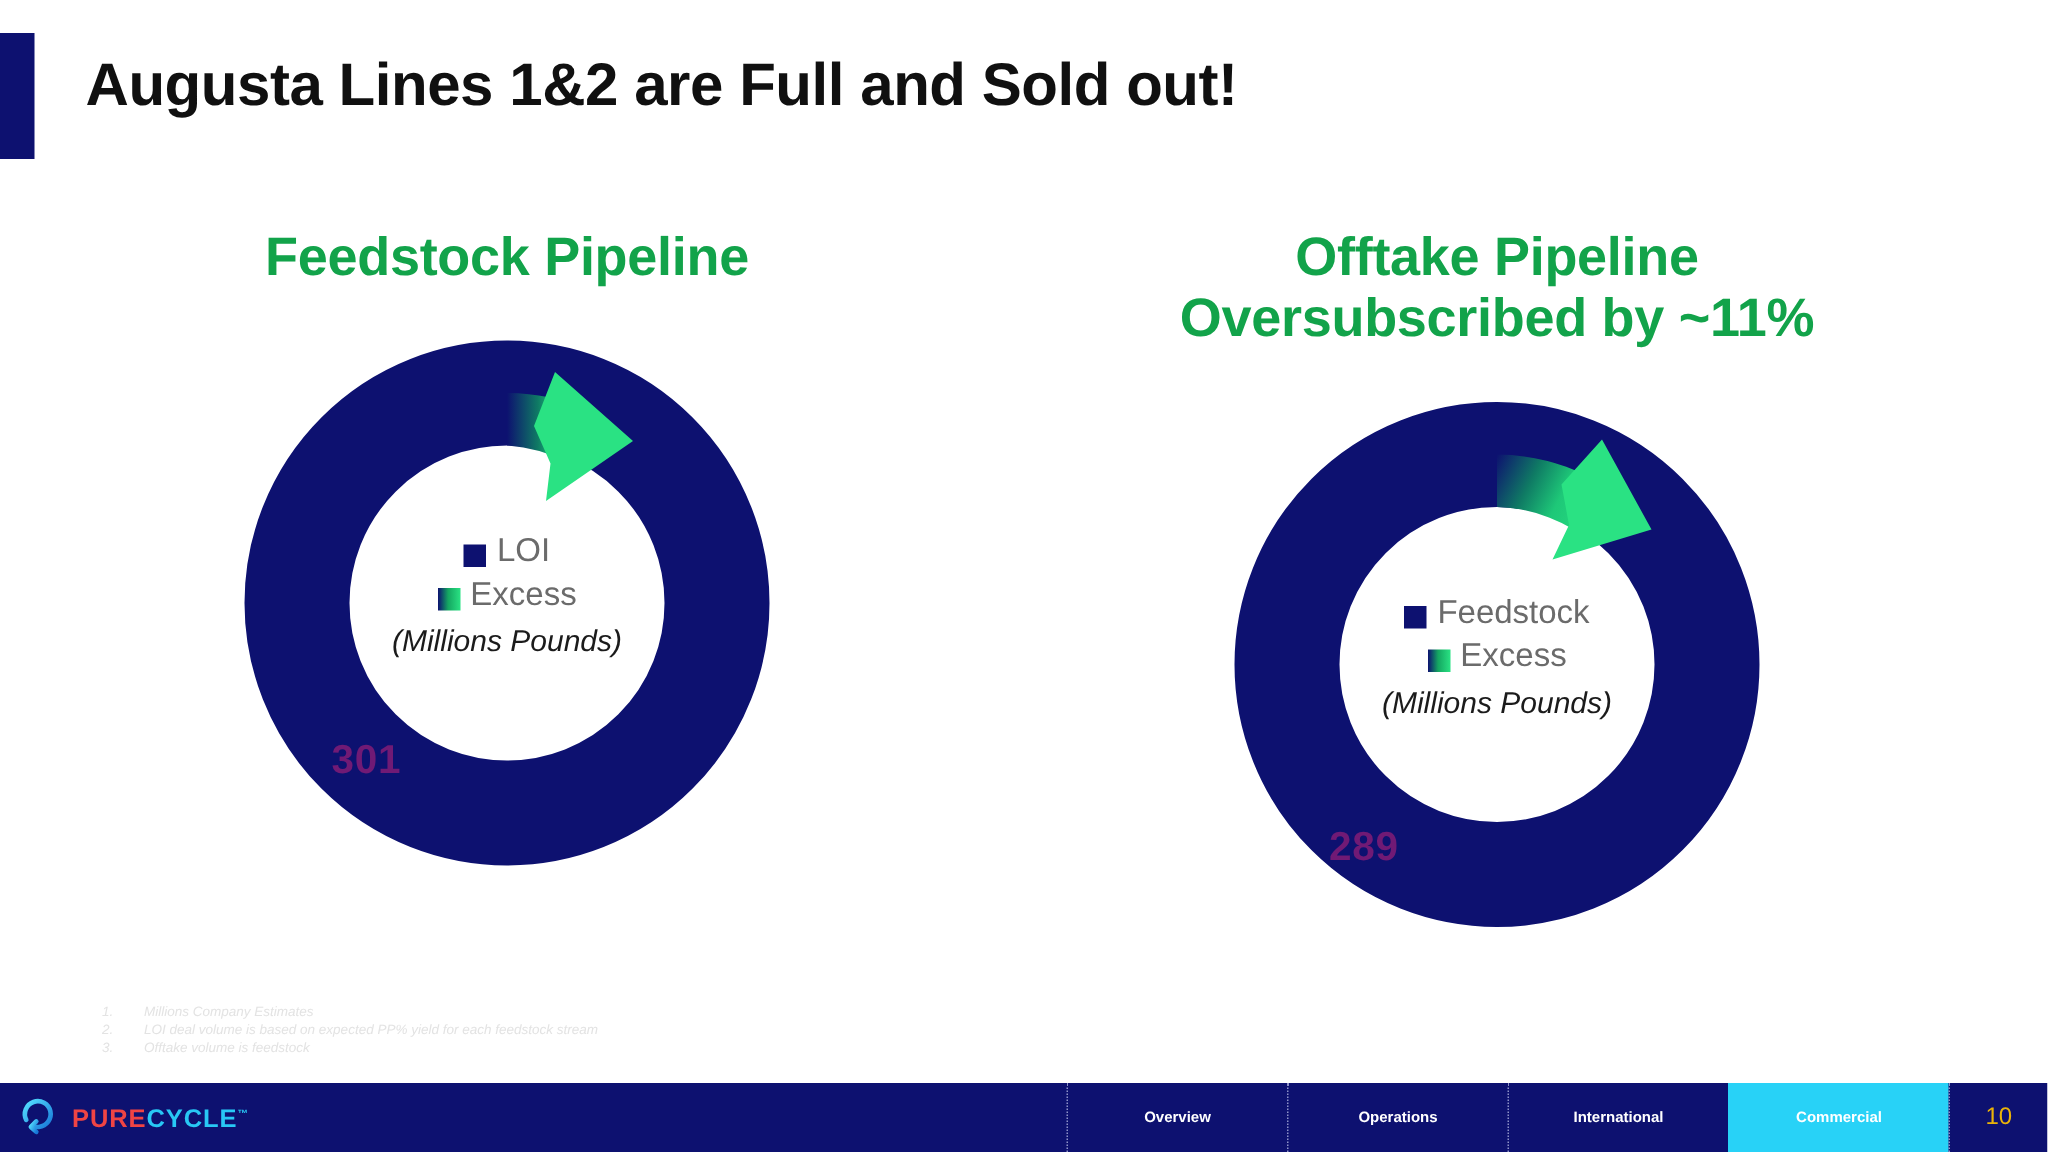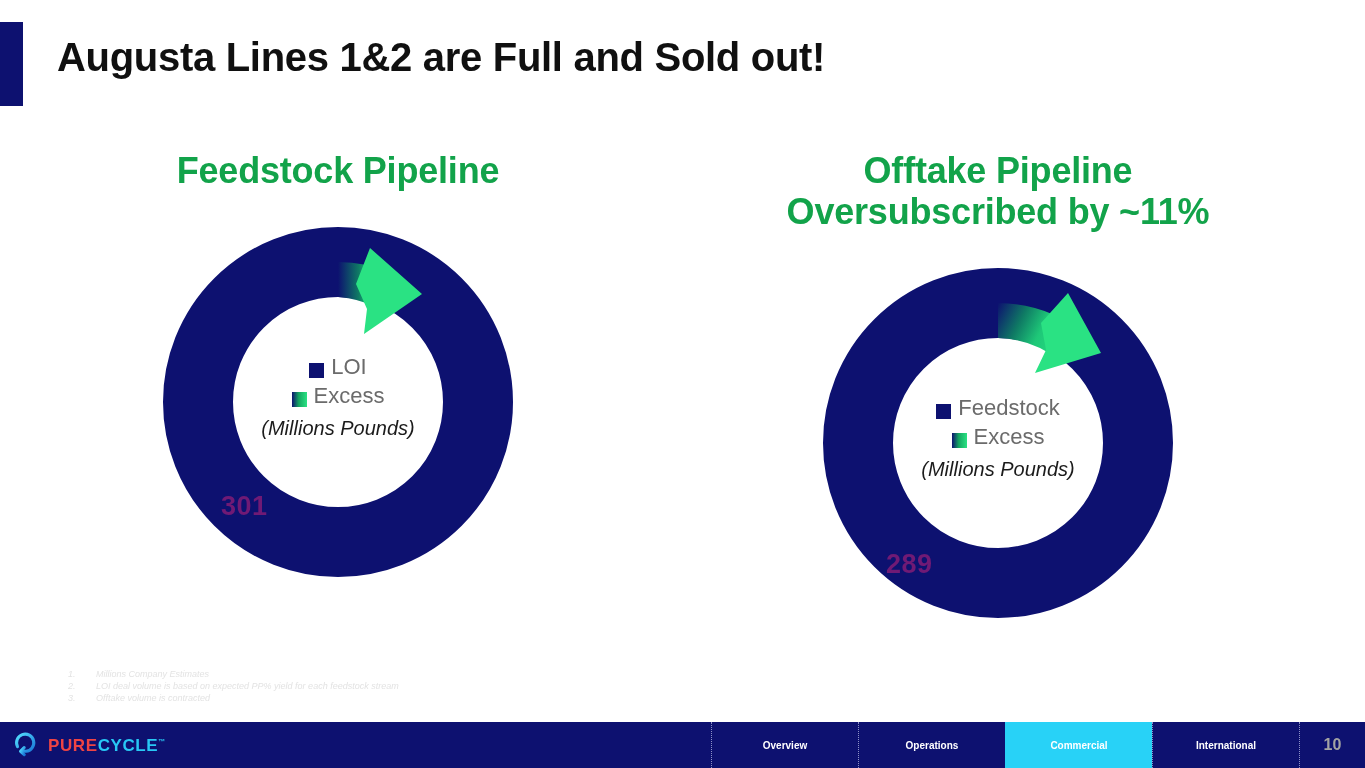--- a/index.html
+++ b/index.html
@@ -183,23 +183,23 @@
     background: #28d2f7;
     color: #ffffff;
     border-left-color: transparent;
   }
   .page-number {
     width: 66px;
     flex: none;
     display: flex;
     align-items: center;
     justify-content: center;
-    color: #a3a3a3;
+    color: #eab308;
     font-size: 16px;
-    font-weight: bold;
+    font-weight: normal;
     border-left: 1px dotted #8e92c8;
     box-sizing: border-box;
   }
 </style>
 </head>
 <body>
 
 <div class="title-accent-bar"></div>
 <div class="slide-title">Augusta Lines 1&amp;2 are Full and Sold out!</div>
 
@@ -281,21 +281,21 @@
 </div>
 
 <ol class="footnotes">
   <li class="footnote-item">
     <span class="footnote-num">1.</span><span>Millions Company Estimates</span>
   </li>
   <li class="footnote-item">
     <span class="footnote-num">2.</span><span>LOI deal volume is based on expected PP% yield for each feedstock stream</span>
   </li>
   <li class="footnote-item">
-    <span class="footnote-num">3.</span><span>Offtake volume is contracted</span>
+    <span class="footnote-num">3.</span><span>Offtake volume is feedstock</span>
   </li>
 </ol>
 
 <div class="bottom-bar">
 
   <div class="brand">
     <span class="brand-mark">
       <svg width="28" height="28" viewBox="0 0 28 28">
         <defs>
           <linearGradient id="logoGrad" x1="0" y1="0" x2="1" y2="1">
@@ -307,16 +307,16 @@
         <path d="M12.2 18.6 L8.6 22.3 L12.2 25.6" fill="none" stroke="url(#logoGrad)" stroke-width="3.1" stroke-linecap="round" stroke-linejoin="round"></path>
       </svg>
     </span>
     <span class="brand-text"><span class="brand-pure">PURE</span><span class="brand-cycle">CYCLE</span><span class="brand-tm">™</span></span>
   </div>
 
   <div class="nav-spacer"></div>
 
   <div class="nav-tab">Overview</div>
   <div class="nav-tab">Operations</div>
+  <div class="nav-tab">International</div>
   <div class="nav-tab active">Commercial</div>
-  <div class="nav-tab">International</div>
   <div class="page-number">10</div>
 </div>
 
 </body></html>

